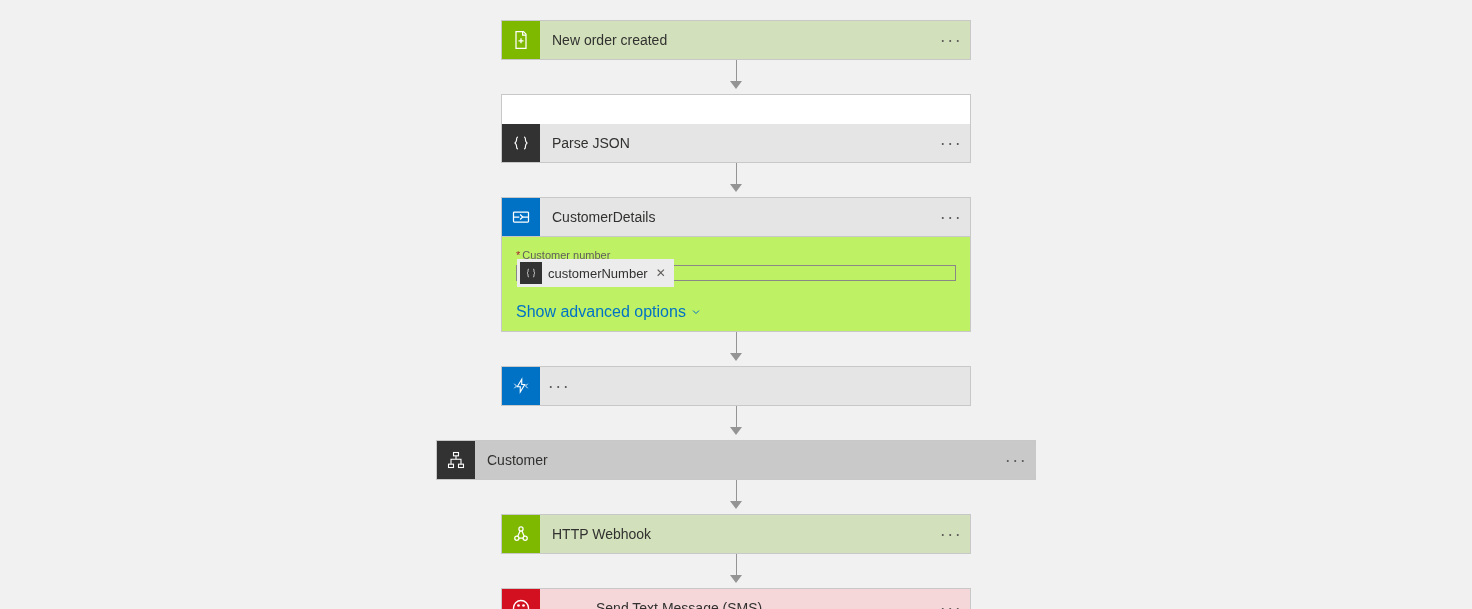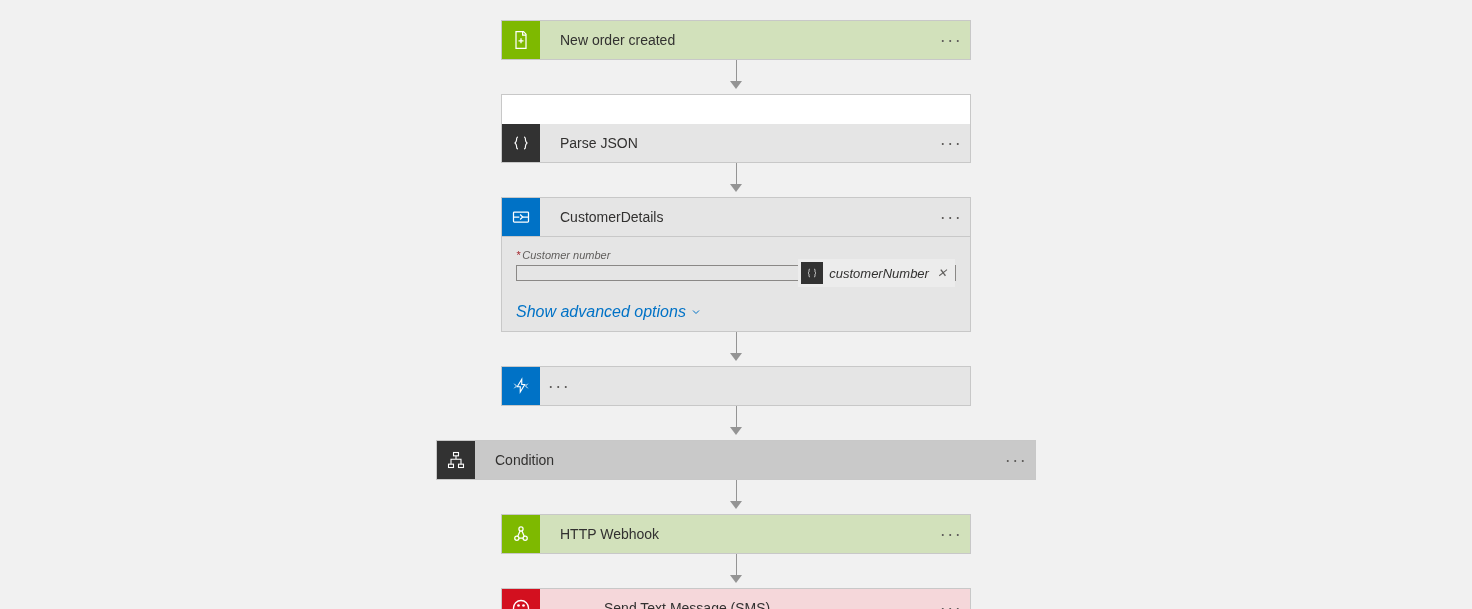--- a/index.html
+++ b/index.html
@@ -42,21 +42,21 @@
     width: 38px;
     height: 38px;
     flex: 0 0 38px;
     display: flex;
     align-items: center;
     justify-content: center;
   }
   .card-title {
     flex: 1 1 auto;
     font-size: 14px;
-    padding-left: 20px;
+    padding-left: 12px;
     white-space: nowrap;
     overflow: hidden;
   }
   .card-ellipsis {
     width: 38px;
     text-align: center;
     font-size: 18px;
     letter-spacing: 1.5px;
     color: #605e5c;
     cursor: pointer;
@@ -94,37 +94,35 @@
   .hdr-pink   { background: #f5d7da; color: #323130; gap: 44px; }
   .ic-pink    { background: #d3101f; }
 
   
   .card.wide { width: 600px; }
 
   
   .card-body {
     border-top: 1px solid #c8c8c8;
     padding: 12px 14px 10px 14px;
-    background: #e5e5e5;
-    font-style: italic;
+    background: #bef264;
   }
   .field-label {
     font-size: 11px;
     color: #605e5c;
     margin-bottom: 4px;
   }
   .field-label .req { color: #a4262c; margin-right: 2px; }
   .field-input {
     border: 1px solid #8a8886;
     height: 16px;
     display: flex;
     align-items: center;
     padding: 0;
     box-sizing: border-box;
-    justify-content: flex-end;
   }
   .token {
     display: inline-flex;
     align-items: center;
     height: 28px;
     background: #ececec;
     margin: 0;
   }
   .token-icon {
     width: 22px;
@@ -257,21 +255,21 @@
     <div class="card wide">
       <div class="card-header hdr-gray2">
         <div class="card-icon ic-gray2">
           <svg width="20" height="20" viewBox="0 0 24 24">
             <rect x="9" y="3" width="6" height="4" fill="none" stroke="#fff" stroke-width="1.3"></rect>
             <rect x="3" y="17" width="6" height="4" fill="none" stroke="#fff" stroke-width="1.3"></rect>
             <rect x="15" y="17" width="6" height="4" fill="none" stroke="#fff" stroke-width="1.3"></rect>
             <path d="M12 7v4M12 11H6v6M12 11h6v6" fill="none" stroke="#fff" stroke-width="1.3"></path>
           </svg>
         </div>
-        <div class="card-title">Condition</div>
+        <div class="card-title">Customer</div>
         <div class="card-ellipsis">···</div>
       </div>
     </div>
 
     <div class="arrow">
         <div class="line"></div>
         <div class="head"></div>
       </div>
 
     <div class="card">

